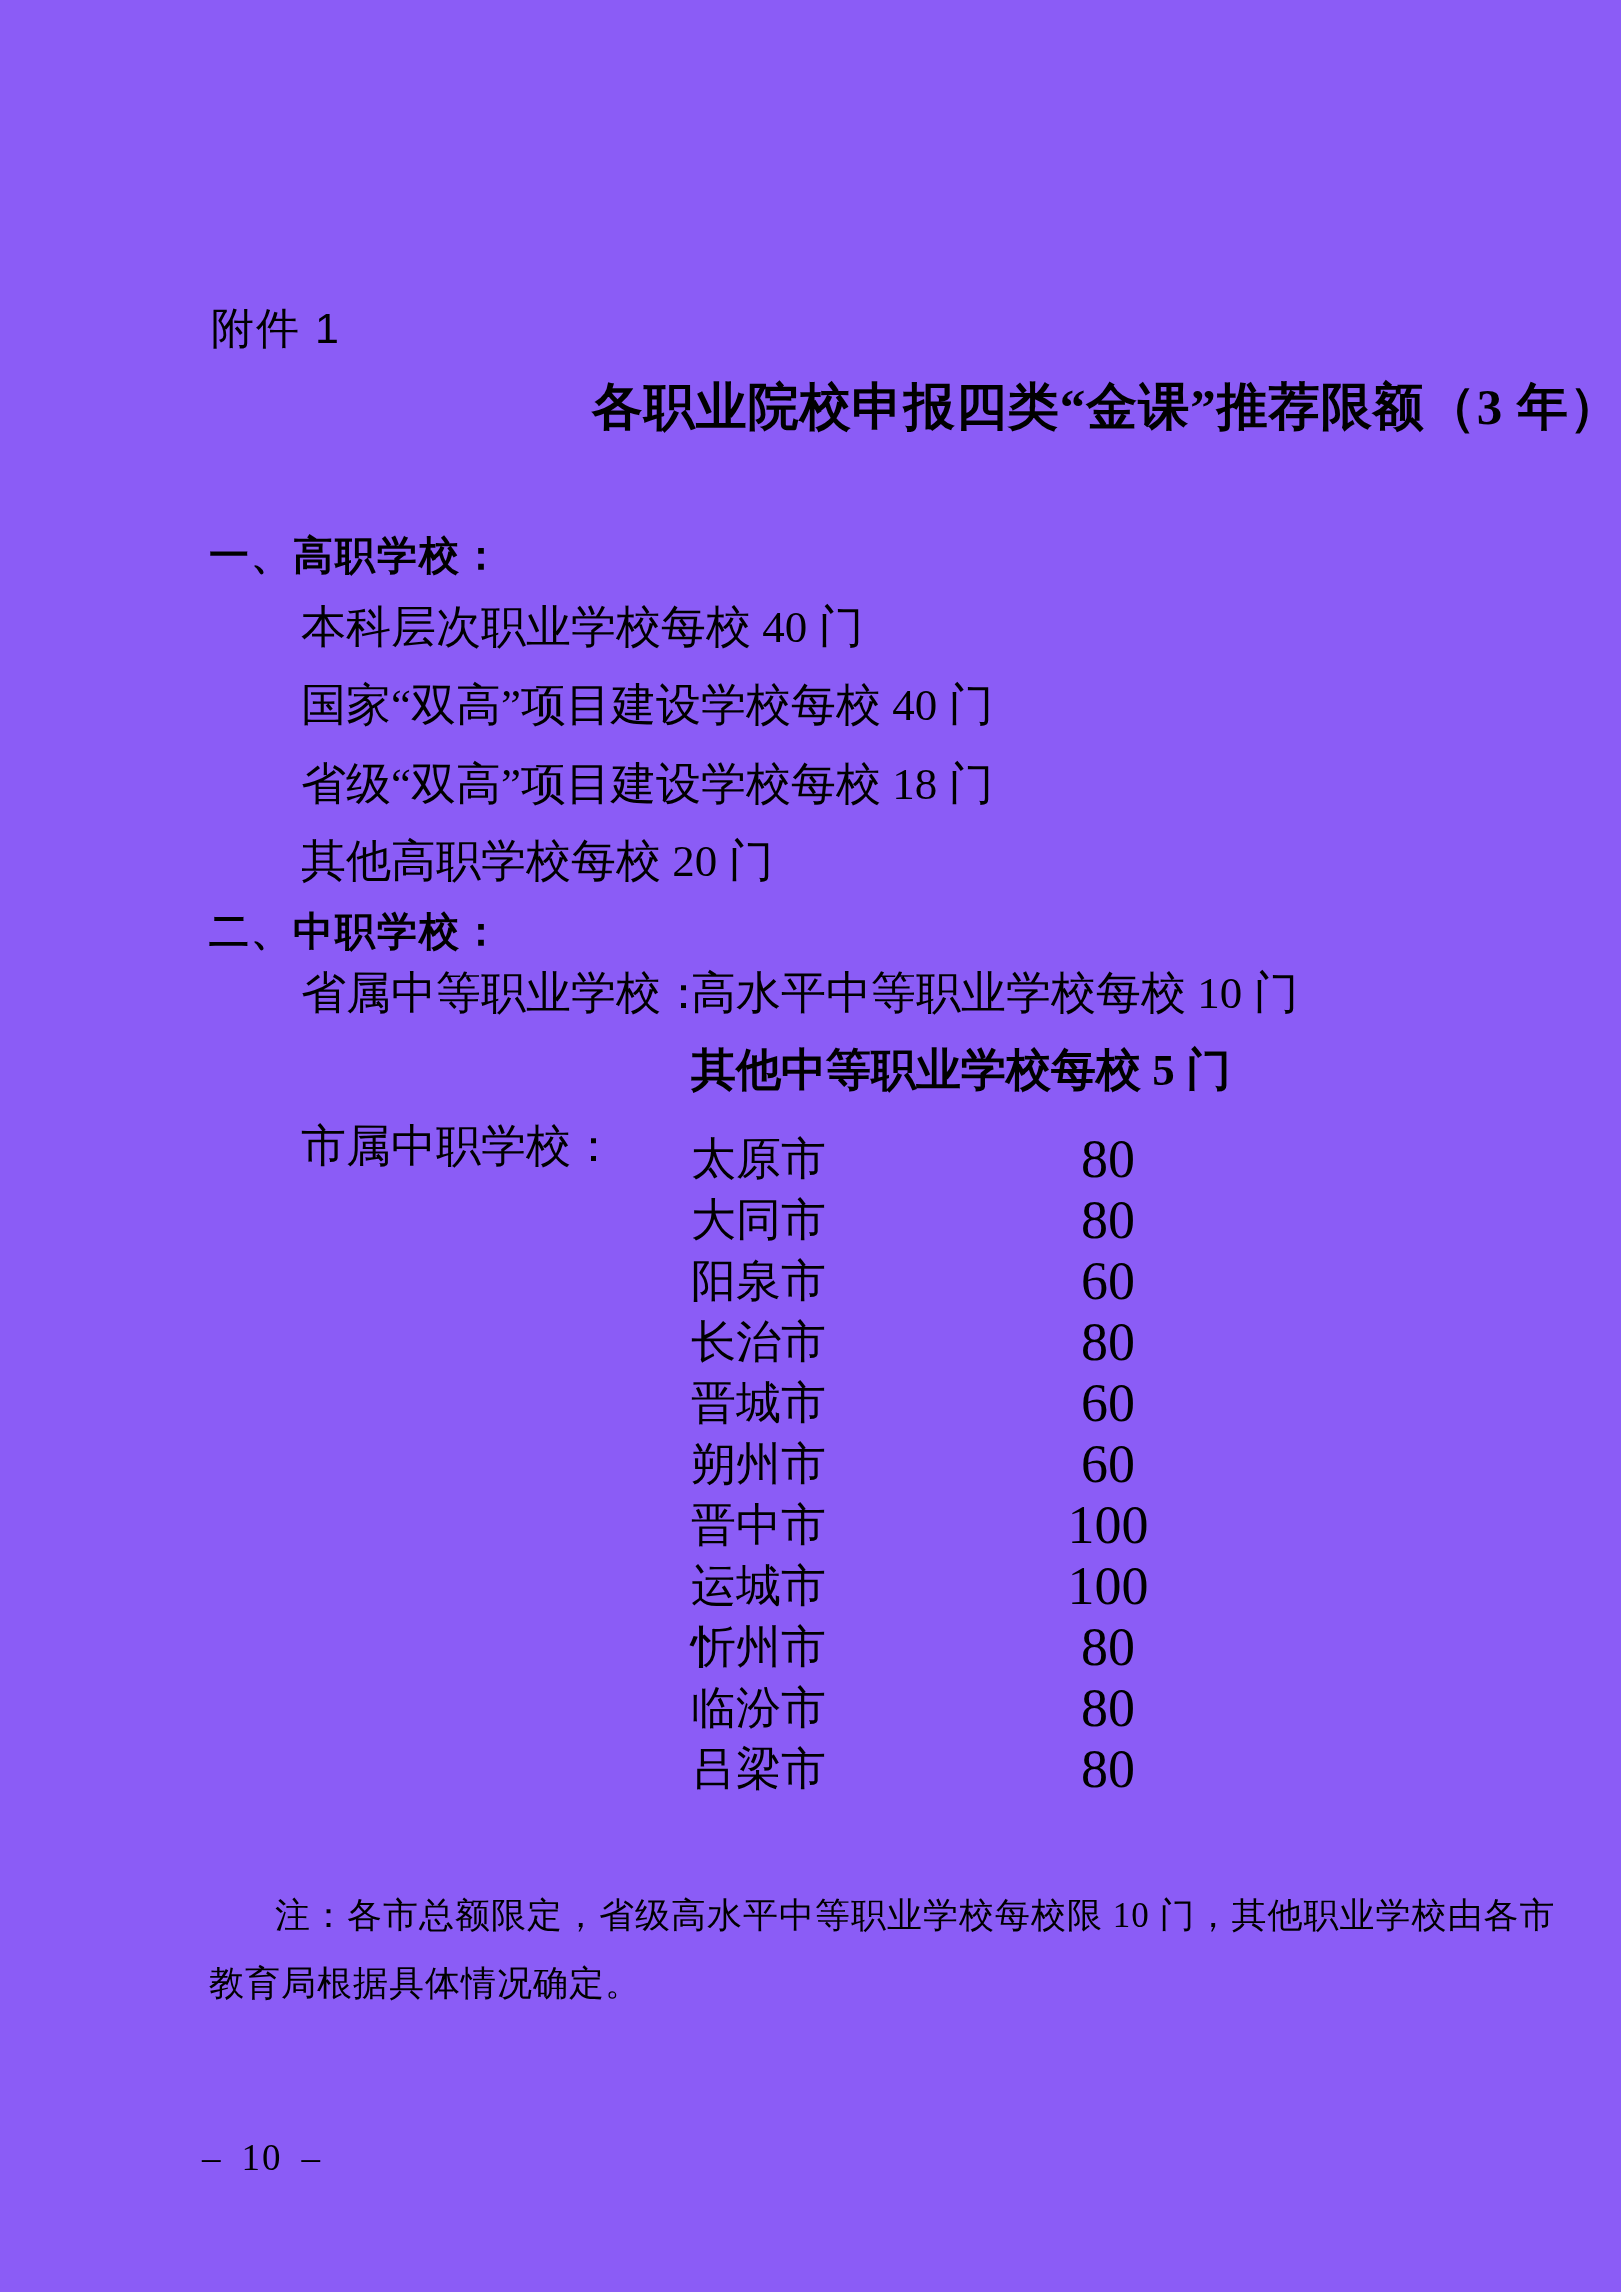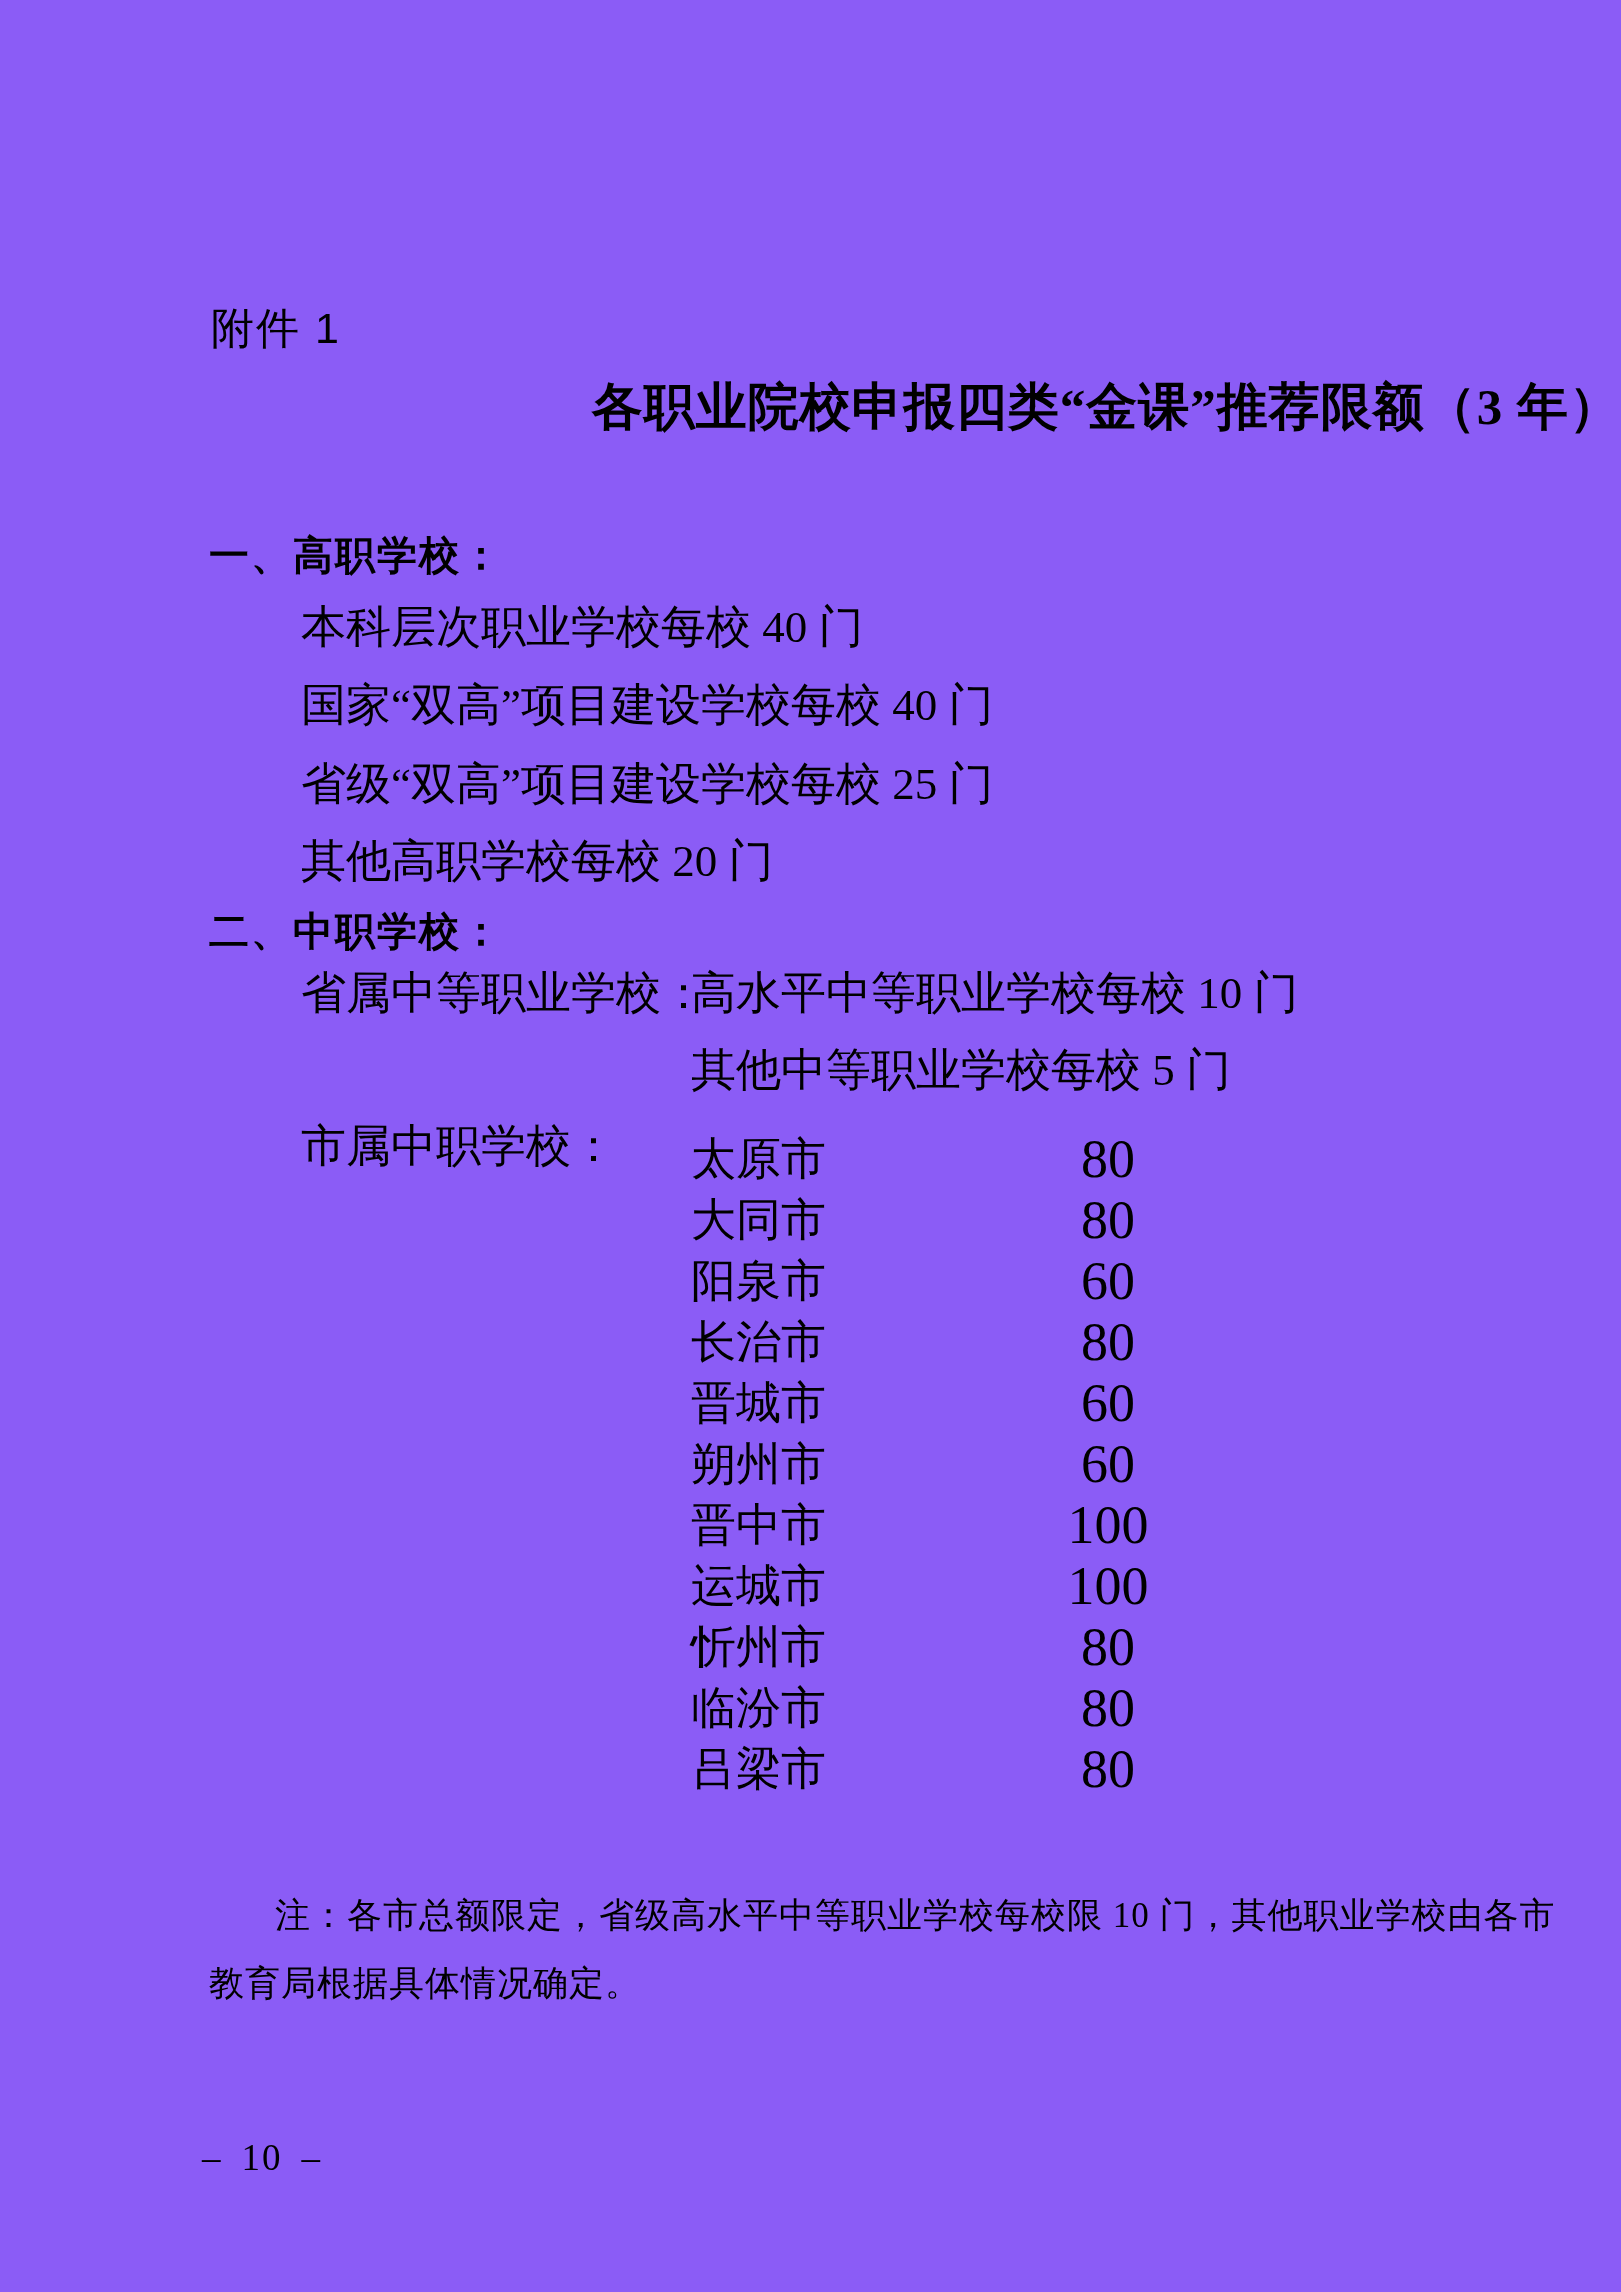--- a/index.html
+++ b/index.html
@@ -45,21 +45,21 @@
 
     .body-text { font-size: 45px; }
 
     .bl-1 { left: 301px; top: 602px; }
     .bl-2 { left: 301px; top: 680px; }
     .bl-3 { left: 301px; top: 759px; }
     .bl-4 { left: 301px; top: 836px; }
 
     .prov-label  { left: 301px; top: 968px; }
     .prov-line-1 { left: 691px; top: 968px; }
-    .prov-line-2 { left: 691px; top: 1045px; }
+    .prov-line-2 { left: 691px; top: 1045px; font-weight: bold; }
     .muni-label  { left: 301px; top: 1121px; }
 
     .city-table { left: 691px; top: 1129px; width: 505px; }
     .city-row   { display: flex; height: 61px; align-items: flex-end; font-family: Liberation Serif, serif; }
     .city-name  { flex: 1; font-size: 45px; line-height: 61px; }
     .city-quota { width: 176px; text-align: center; font-size: 54px; line-height: 61px; }
 
     .note-line-1 { left: 275px; top: 1896px; font-size: 35px; letter-spacing: 1px; }
     .note-line-2 { left: 209px; top: 1964px; font-size: 35px; letter-spacing: 1px; }
 
@@ -76,21 +76,21 @@
 <div class="page">
 
   <div class="abs attachment-label">附件 1</div>
 
   <div class="abs doc-title">各职业院校申报四类“金课”推荐限额（3 年）</div>
 
   <div class="abs section-heading h-higher">一、高职学校：</div>
 
   <div class="abs body-text bl-1">本科层次职业学校每校 40 门</div>
   <div class="abs body-text bl-2">国家“双高”项目建设学校每校 40 门</div>
-  <div class="abs body-text bl-3">省级“双高”项目建设学校每校 25 门</div>
+  <div class="abs body-text bl-3">省级“双高”项目建设学校每校 18 门</div>
   <div class="abs body-text bl-4">其他高职学校每校 20 门</div>
 
   <div class="abs section-heading h-secondary">二、中职学校：</div>
 
   <div class="abs body-text prov-label">省属中等职业学校：</div>
   <div class="abs body-text prov-line-1">高水平中等职业学校每校 10 门</div>
   <div class="abs body-text prov-line-2">其他中等职业学校每校 5 门</div>
 
   <div class="abs body-text muni-label">市属中职学校：</div>
 

